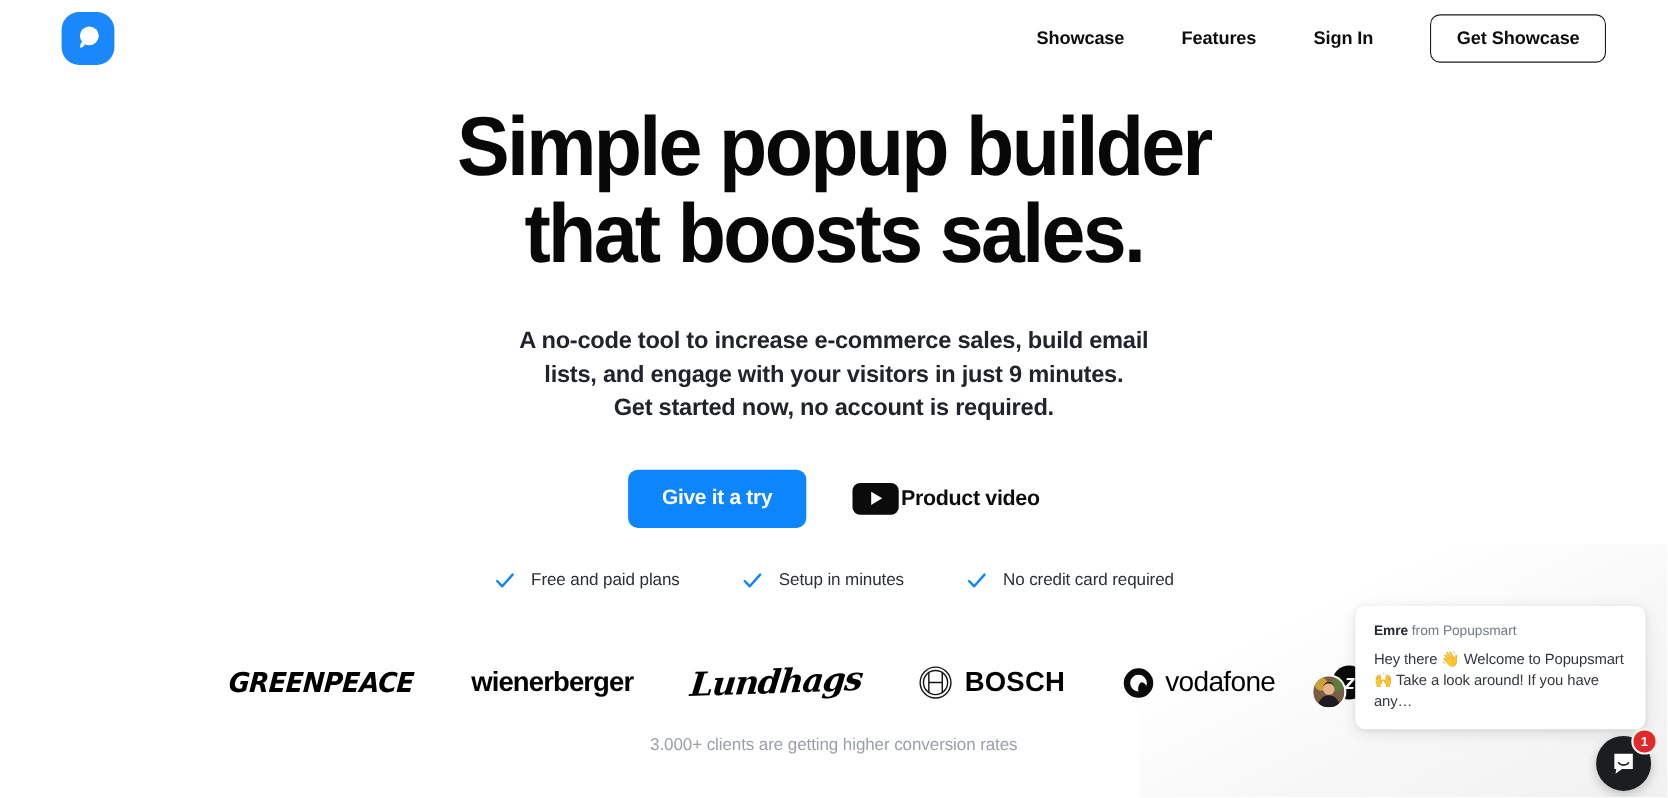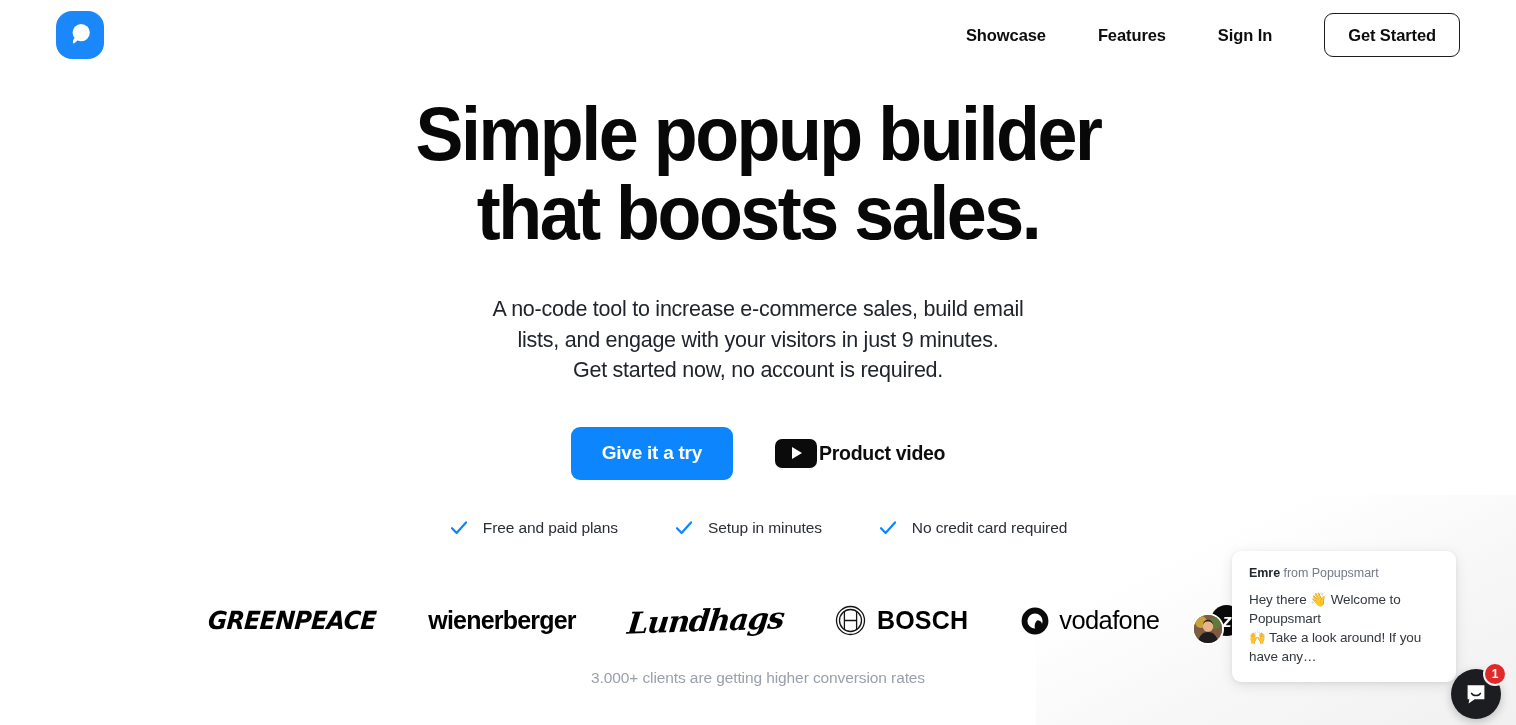--- a/index.html
+++ b/index.html
@@ -102,21 +102,21 @@
     margin-top: 24px;
   }
   .headline .line { display: block; }
 
   .subhead {
     margin-top: 42px;
     font-size: 21.5px;
     line-height: 30.5px;
     color: #20242b;
     letter-spacing: -0.25px;
-    font-weight: 400;
+    font-weight: 700;
   }
   .subhead .line { display: block; }
 
   
   .cta-row {
     margin-top: 41px;
     display: flex;
     align-items: center;
     justify-content: center;
     gap: 42px;
@@ -254,21 +254,21 @@
     font-size: 15.5px;
     color: #9aa0ab;
     letter-spacing: -0.1px;
   }
 
   
   .chat-popup {
     position: absolute;
     left: 1232px;
     top: 551px;
-    width: 224px;
+    width: 264px;
     border-radius: 9px;
     background: #ffffff;
     box-shadow: 0 3px 14px rgba(0,0,0,0.10), 0 1px 4px rgba(0,0,0,0.06);
     padding: 15px 17px 16px 17px;
   }
   .chat-from {
     font-size: 12.5px;
     color: #737b86;
     letter-spacing: -0.05px;
     margin-bottom: 10px;
@@ -331,21 +331,21 @@
       <svg width="30" height="30" viewBox="0 0 30 30">
         <circle cx="16.2" cy="12.6" r="8.6" fill="#ffffff"></circle>
         <path d="M10.1 17.6 C8.0 19.4 7.4 22.0 8.2 23.6 C9.6 23.4 11.6 21.9 12.6 19.8 Z" fill="#ffffff"></path>
       </svg>
     </div>
 
     <nav class="nav">
       <a class="nav-link">Showcase</a>
       <a class="nav-link">Features</a>
       <a class="nav-link">Sign In</a>
-      <button class="nav-cta">Get Started</button>
+      <button class="nav-cta">Get Showcase</button>
     </nav>
   </div>
 
   <div class="hero">
 
     <h1 class="headline">
       <span class="line">Simple popup builder</span>
       <span class="line">that boosts sales.</span>
     </h1>
 

